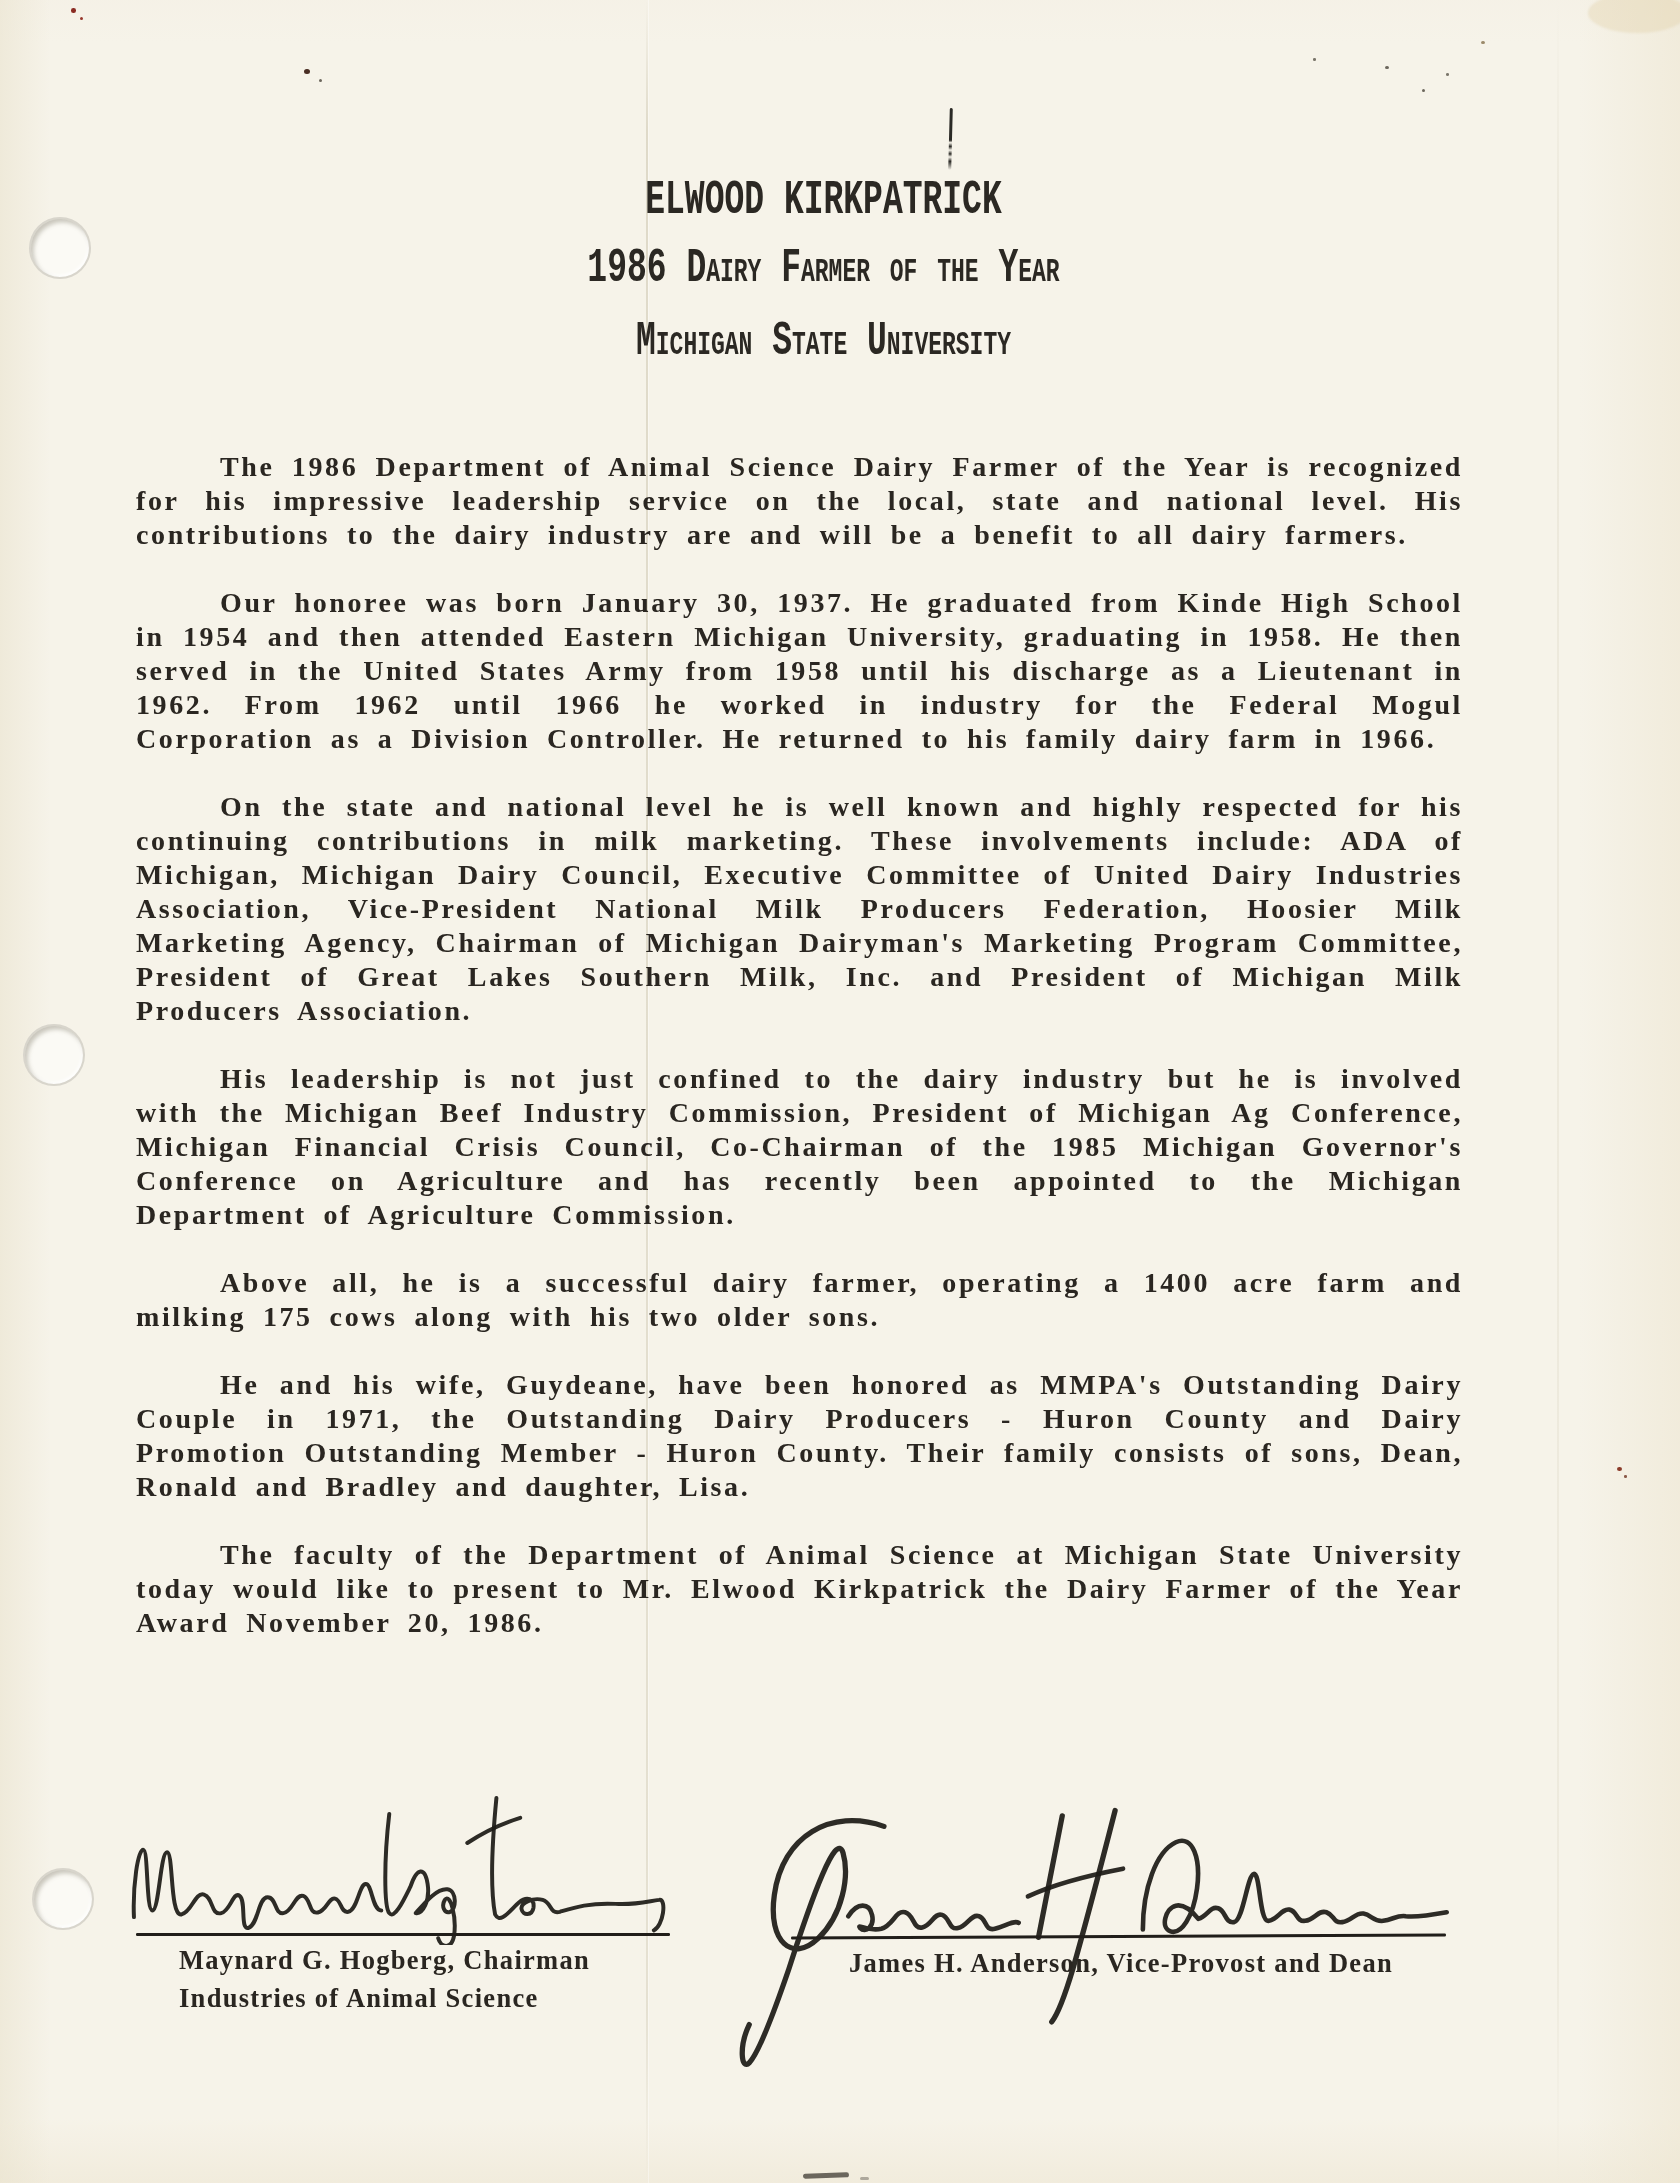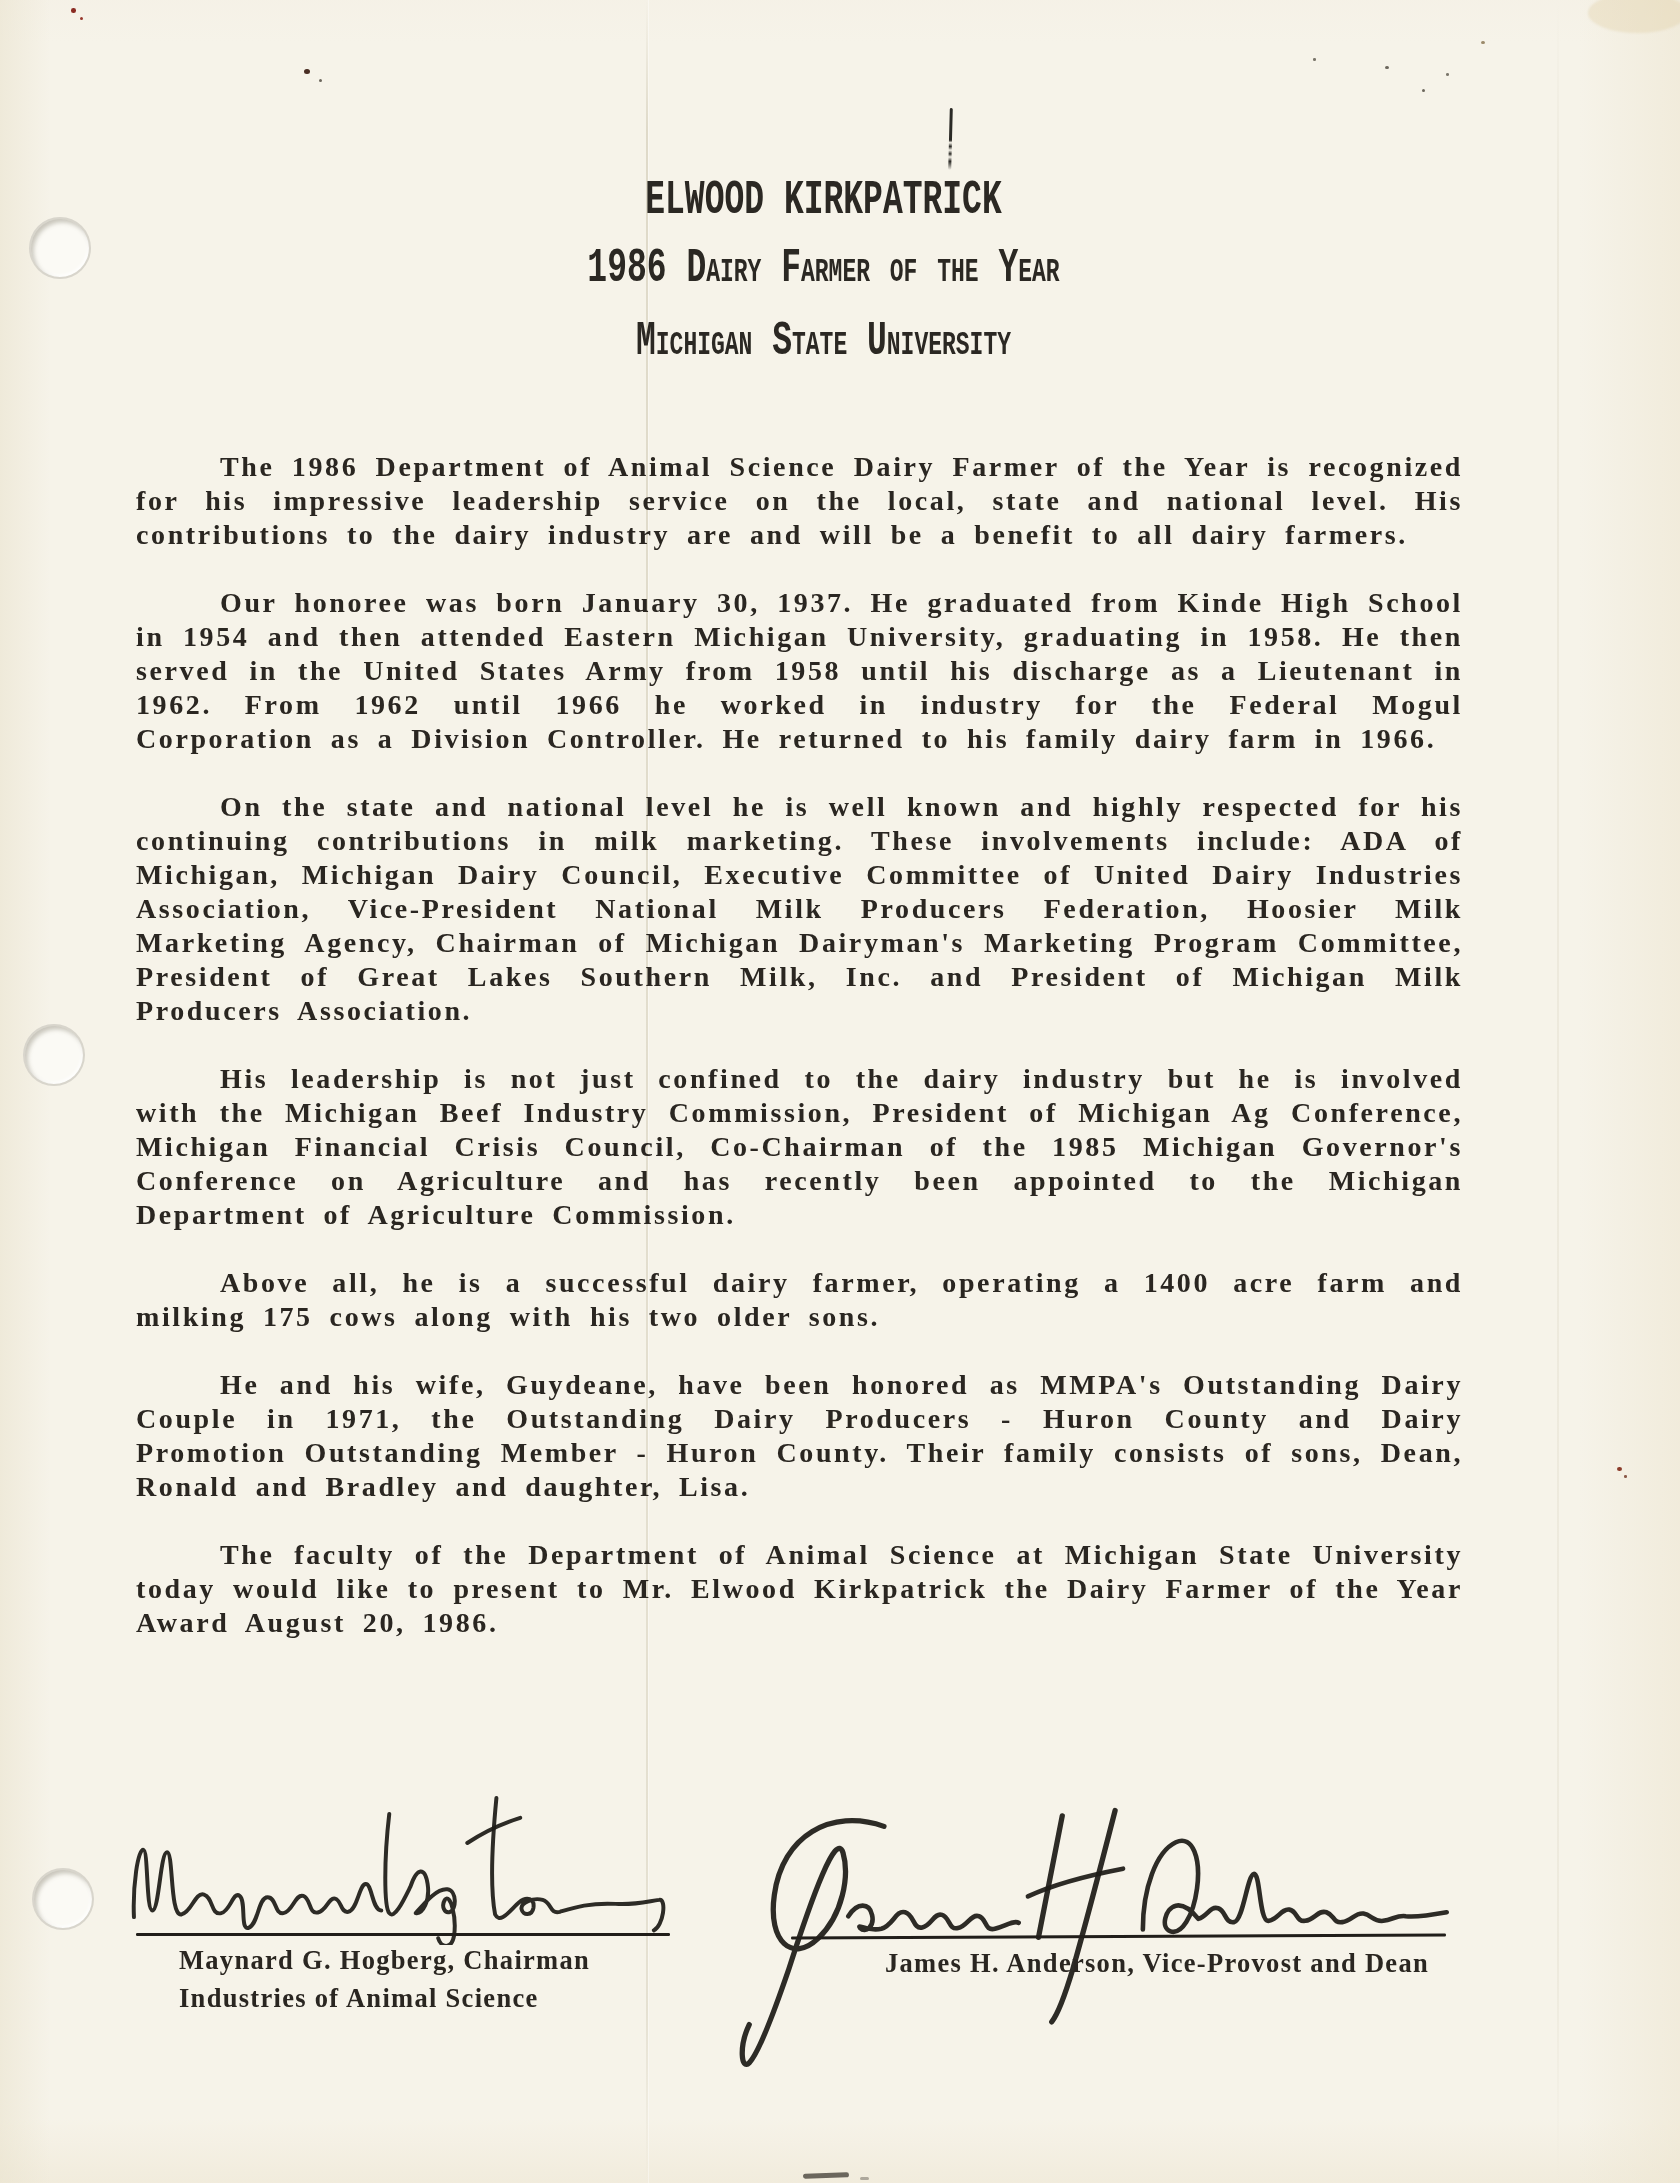--- a/index.html
+++ b/index.html
@@ -42,21 +42,21 @@
   .content p{margin:0 4px 34px 0;text-indent:84px;}
 
   .sig-underline{position:absolute;height:2.6px;background:#211e1a;border-radius:1.3px;}
   .sig-underline-left{left:136px;top:1933px;width:534px;}
   .sig-underline-right{left:791px;top:1935px;width:655px;transform:rotate(-.25deg);}
   .sig-typed{
     position:absolute;font-size:26.5px;font-weight:700;letter-spacing:1.3px;
     line-height:38px;white-space:nowrap;color:#2a2621;margin-left:39px;
   }
   .sig-typed-left{left:140px;top:1941px;}
-  .sig-typed-right{left:846px;top:1944px;font-family:Liberation Serif, serif;}
+  .sig-typed-right{left:810px;top:1944px;font-family:Liberation Serif, serif;}
   .sig-svg{position:absolute;pointer-events:none;}
   .sig-svg-left{left:126px;top:1786px;}
   .sig-svg-right{left:718px;top:1796px;}
   .sig-svg path{fill:none;stroke:#1d1b17;stroke-linecap:round;stroke-linejoin:round;opacity:.93;}
 
   .pen-mark{
     position:absolute;left:949px;top:108px;width:3.3px;height:62px;
     transform:rotate(1.5deg);border-radius:2px;
     background:linear-gradient(180deg,#2b2a26 0%,#2b2a26 52%,transparent 56%,#2b2a26 62%,transparent 68%,#2b2a26 74%,transparent 79%,#2b2a26 86%,transparent 100%);
   }
@@ -94,21 +94,21 @@
   <div class="title-line title-2">1986 Dairy Farmer of the Year</div>
   <div class="title-line title-3">Michigan State University</div>
 
   <div class="content">
     <p>The 1986 Department of Animal Science Dairy Farmer of the Year is recognized for his impressive leadership service on the local, state and national level.  His contributions to the dairy industry are and will be a benefit to all dairy farmers.</p>
     <p>Our honoree was born January 30, 1937.  He graduated from Kinde High School in 1954 and then attended Eastern Michigan University, graduating in 1958.  He then served in the United States Army from 1958 until his discharge as a Lieutenant in 1962.  From 1962 until 1966 he worked in industry for the Federal Mogul Corporation as a Division Controller.  He returned to his family dairy farm in 1966.</p>
     <p>On the state and national level he is well known and highly respected for his continuing contributions in milk marketing.  These involvements include:  ADA of Michigan, Michigan Dairy Council, Executive Committee of United Dairy Industries Association, Vice-President National Milk Producers Federation, Hoosier Milk Marketing Agency, Chairman of Michigan Dairyman's Marketing Program Committee, President of Great Lakes Southern Milk, Inc. and President of Michigan Milk Producers Association.</p>
     <p>His leadership is not just confined to the dairy industry but he is involved with the Michigan Beef Industry Commission, President of Michigan Ag Conference, Michigan Financial Crisis Council, Co-Chairman of the 1985 Michigan Governor's Conference on Agriculture and has recently been appointed to the Michigan Department of Agriculture Commission.</p>
     <p>Above all, he is a successful dairy farmer, operating a 1400 acre farm and milking 175 cows along with his two older sons.</p>
     <p>He and his wife, Guydeane, have been honored as MMPA's Outstanding Dairy Couple in 1971, the Outstanding Dairy Producers - Huron County and Dairy Promotion Outstanding Member - Huron County.  Their family consists of sons, Dean, Ronald and Bradley and daughter, Lisa.</p>
-    <p>The faculty of the Department of Animal Science at Michigan State University today would like to present to Mr. Elwood Kirkpatrick the Dairy Farmer of the Year Award August 20, 1986.</p>
+    <p>The faculty of the Department of Animal Science at Michigan State University today would like to present to Mr. Elwood Kirkpatrick the Dairy Farmer of the Year Award November 20, 1986.</p>
   </div>
 
   <svg class="sig-svg sig-svg-left" width="549" height="159" viewBox="0 0 830 240">
     <path stroke-width="6" d="M 12 198 C 10 150 18 96 26 96 C 34 96 30 188 40 188 C 50 188 52 100 62 100 C 72 100 66 198 84 194 C 100 190 104 160 118 164 C 132 168 128 196 144 192 C 158 189 162 158 172 166 C 182 174 172 220 186 214 C 200 208 200 168 214 168 C 228 168 224 194 238 192 C 252 190 256 162 268 166 C 280 170 276 194 290 191 C 304 188 306 168 316 170 C 326 172 324 192 336 190 C 350 187 352 150 362 148 C 372 146 372 188 386 188"></path>
     <path stroke-width="6" d="M 398 42 C 390 110 390 182 398 192 C 406 202 420 172 430 152 C 440 122 452 122 456 148 C 460 174 448 194 438 192 C 452 176 470 154 486 156 C 500 158 500 186 490 190 C 482 193 476 182 482 172 C 490 160 500 198 496 226 C 492 248 476 244 472 230"></path>
     <path stroke-width="6" d="M 516 86 C 540 70 570 56 596 48"></path>
     <path stroke-width="6" d="M 560 18 C 554 80 550 152 558 194 C 566 210 582 186 594 176 C 606 166 618 170 616 184 C 614 196 600 196 598 186 C 596 176 616 168 630 172 C 644 176 640 194 656 190 C 676 184 700 176 740 178 C 770 180 790 174 806 172 C 818 170 812 212 798 218"></path>
   </svg>
   <div class="sig-underline sig-underline-left"></div>
   <div class="sig-typed sig-typed-left">

